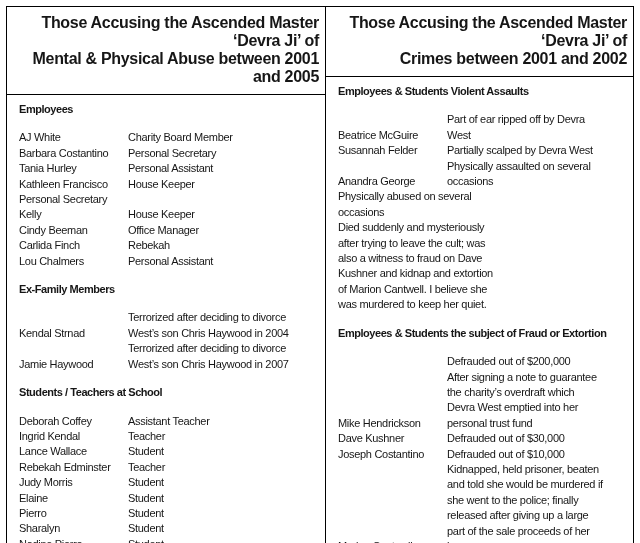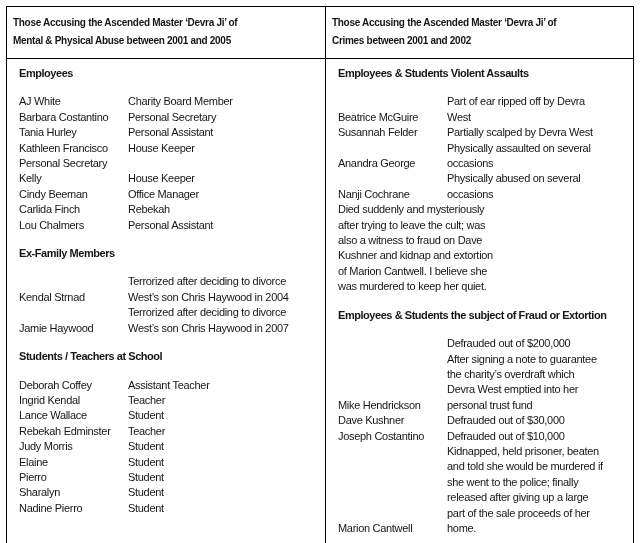--- a/index.html
+++ b/index.html
@@ -21,24 +21,24 @@
     width: 628px;
     min-height: 527px;
     border: 1.5px solid #000000;
     background: #ffffff;
   }
   .col { display: flex; flex-direction: column; }
   .col + .col { border-left: 1.5px solid #000000; }
   .col-header {
     border-bottom: 1.5px solid #000000;
     font-weight: bold;
-    font-size: 10px;
+    font-size: 16px;
     line-height: 18px;
     letter-spacing: -0.3px;
-    text-align: left;
+    text-align: right;
     white-space: pre-line;
     padding: 7px 6px 8px 6px;
   }
   .col-body {
     flex: 1;
     padding: 7px 5px 14px 12px;
     font-size: 11px;
     line-height: 15.4px;
     letter-spacing: -0.3px;
   }
@@ -171,21 +171,20 @@
             <div class="entry">
               <div class="entry-name">Susannah Felder</div>
               <div class="entry-desc">Partially scalped by Devra West</div>
             </div>
             <div class="entry">
               <div class="entry-name">Anandra George</div>
               <div class="entry-desc">Physically assaulted on several
 occasions</div>
             </div>
             <div class="entry">
-              <div class="entry-name">Nanji Cochrane</div>
               <div class="entry-desc">Physically abused on several
 occasions</div>
             </div>
             <div class="entry">
               <div class="entry-desc">Died suddenly and mysteriously
 after trying to leave the cult; was
 also a witness to fraud on Dave
 Kushner and kidnap and extortion
 of Marion Cantwell.  I believe she
 was murdered to keep her quiet.</div>

